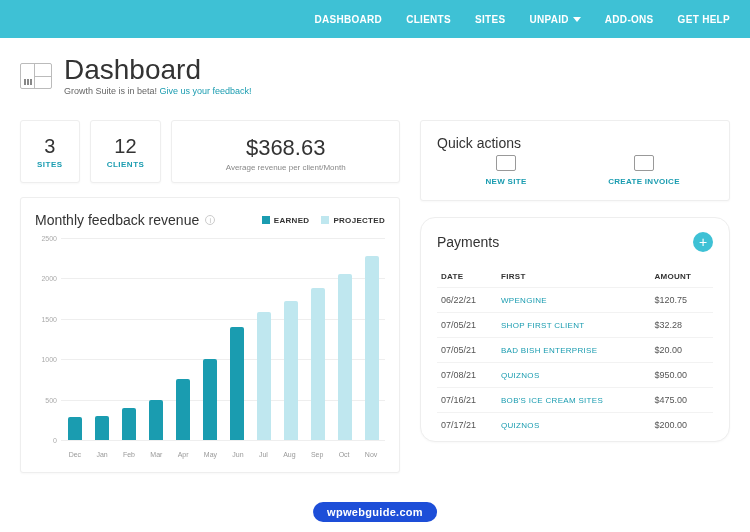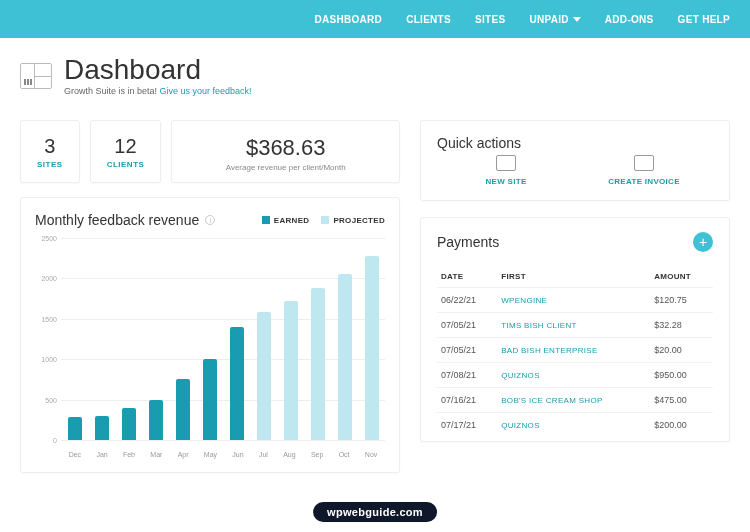--- a/index.html
+++ b/index.html
@@ -40,34 +40,34 @@
   .chart .yl { position:absolute; left:0; width:22px; text-align:right; font-size:7px; color:#aaa; transform:translateY(-50%);}
   .chart .bars { position:absolute; left:26px; right:0; bottom:18px; top:0; display:flex; align-items:flex-end; justify-content:space-around;}
   .chart .bar { width:14px; border-radius:2px 2px 0 0;}
   .chart .xl { position:absolute; left:26px; right:0; bottom:0; display:flex; justify-content:space-around; font-size:7px; color:#999;}
   .qa-card { padding: 14px 16px; }
   .qa-card h3{ font-size:14px; font-weight:500; margin-bottom:0;}
   .qa-row { display:flex; justify-content:space-around; padding-top:4px;}
   .qa { text-align:center; cursor:pointer; flex:1;}
   .qa .ic { width:20px;height:16px;margin:0 auto 6px;border:1px solid #999;border-radius:2px;position:relative;}
   .qa .lbl{ font-size:8px; font-weight:600; color:#1a9cb0; letter-spacing:0.3px;}
-  .pay-card { padding: 14px 16px 4px; }
+  .pay-card { padding: 14px 16px 4px; border-radius: 15px; }
   .pay-head { display:flex;justify-content:space-between;align-items:center;margin-bottom:14px;}
   .pay-head h3 { font-size:14px;font-weight:500;}
   .plus-btn { width:20px;height:20px;border-radius:50%;background:#3ec1d5;color:#fff;display:flex;align-items:center;justify-content:center;font-size:14px;cursor:pointer;}
   .tabs { display:flex; gap:20px; border-bottom:1px solid #eee; margin-bottom:10px;}
   .tab { font-size:8px;font-weight:600;color:#aaa;letter-spacing:0.5px;padding:0 0 8px;cursor:pointer;}
   .tab.active{color:#1a9cb0;border-bottom:2px solid #1a9cb0;margin-bottom:-1px;}
   table{width:100%;border-collapse:collapse;font-size:9px;}
   th{text-align:left;font-size:8px;font-weight:600;color:#333;letter-spacing:0.3px;padding:6px 4px;}
   td{padding:7px 4px;border-top:1px solid #f2f2f2;}
   td.date{color:#555;}
   td.client{color:#1a9cb0;font-weight:500;font-size:8px;letter-spacing:0.3px;margin-left:32px;}
   td.amt{color:#555;}
-  .badge{position:absolute;bottom:10px;left:50%;transform:translateX(-50%);background:#0f172a;color:#fff;font-size:11px;font-weight:600;padding:4px 14px;border-radius:12px;letter-spacing:0.3px;}
+  .badge{position:absolute;bottom:10px;left:50%;transform:translateX(-50%);background:#1d4ed8;color:#fff;font-size:11px;font-weight:600;padding:4px 14px;border-radius:12px;letter-spacing:0.3px;}
   .info-ic{width:10px;height:10px;border:1px solid #ccc;border-radius:50%;display:inline-flex;align-items:center;justify-content:center;font-size:7px;color:#bbb;}
 </style>
 </head>
 <body>
 
 <div class="topbar">
   <a>DASHBOARD</a>
   <a>CLIENTS</a>
   <a>SITES</a>
   <a>
@@ -203,36 +203,36 @@
           </tr>
             </thead>
           <tbody id="payrows">
               <tr>
                 <td class="date">06/22/21</td>
                 <td class="client">WPENGINE</td>
                 <td class="amt">$120.75</td>
               </tr>
               <tr>
                 <td class="date">07/05/21</td>
-                <td class="client">TIMS BISH CLIENT</td>
+                <td class="client">SHOP FIRST CLIENT</td>
                 <td class="amt">$32.28</td>
               </tr>
               <tr>
                 <td class="date">07/05/21</td>
                 <td class="client">BAD BISH ENTERPRISE</td>
                 <td class="amt">$20.00</td>
               </tr>
               <tr>
                 <td class="date">07/08/21</td>
                 <td class="client">QUIZNOS</td>
                 <td class="amt">$950.00</td>
               </tr>
               <tr>
                 <td class="date">07/16/21</td>
-                <td class="client">BOB'S ICE CREAM SHOP</td>
+                <td class="client">BOB'S ICE CREAM SITES</td>
                 <td class="amt">$475.00</td>
               </tr>
               <tr>
                 <td class="date">07/17/21</td>
                 <td class="client">QUIZNOS</td>
                 <td class="amt">$200.00</td>
               </tr>
             </tbody>
         </table>
       </div>

